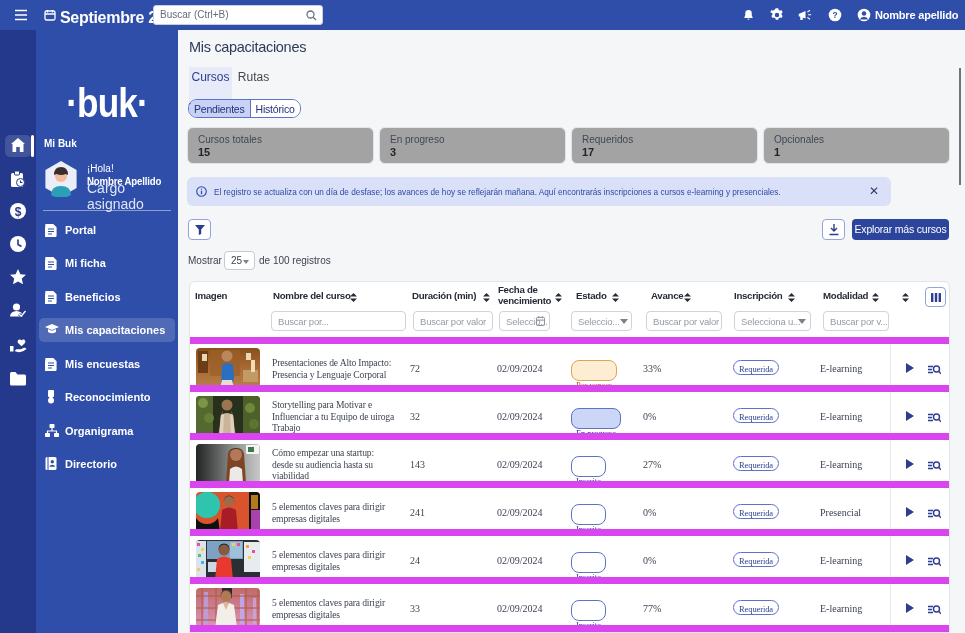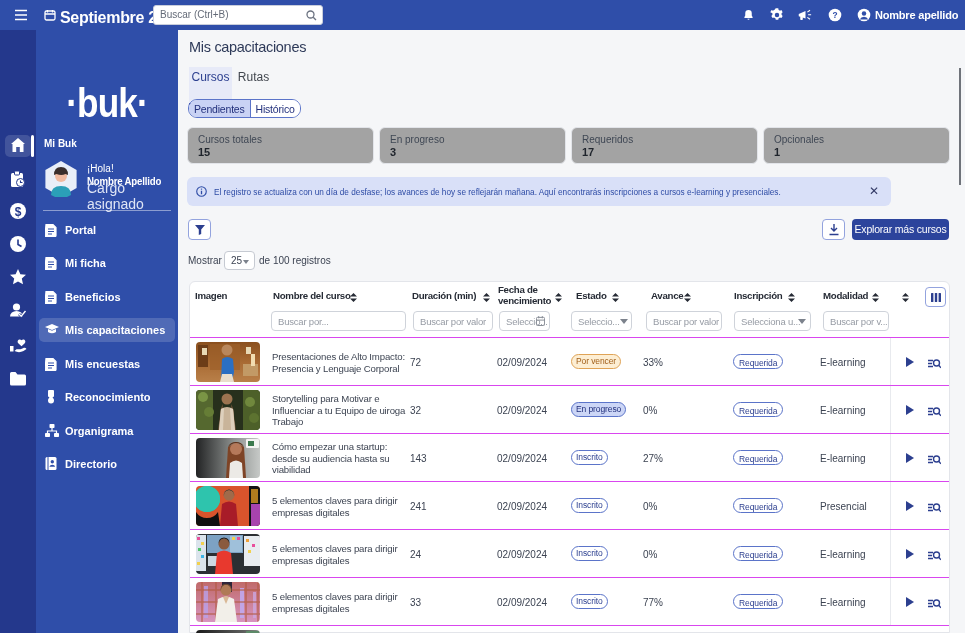--- a/index.html
+++ b/index.html
@@ -53,26 +53,26 @@
 #ebtn { left:674px; top:189px; width:97px; height:21px; background:#2c449c; border-radius:4px; color:#fff; font-size:10.5px; text-align:center; line-height:21px; white-space:nowrap; letter-spacing:-0.2px; }
 .mostrar { left:10px; top:225px; font-size:10px; color:#3c4352; }
 .msel { left:46px; top:221px; width:31px; height:19px; background:#fff; border:1px solid #c6cad2; border-radius:4px; font-size:10px; color:#3c4352; padding:3px 0 0 6px; }
 .msel:after { content:""; position:absolute; right:5px; top:8px; border-left:3px solid transparent; border-right:3px solid transparent; border-top:4px solid #7c828c; }
 .mos2 { left:81px; top:225px; font-size:10px; color:#3c4352; }
 
 
 #table { left:11px; top:251px; width:761px; height:352px; background:#fff; border:1px solid #e3e5ea; border-radius:6px 6px 0 0; }
 .th { top:8px; font-size:9.7px; font-weight:bold; color:#262b35; letter-spacing:-0.3px; white-space:nowrap; }
 .fin { top:29px; height:20px; border:1px solid #cfd3da; border-radius:4px; background:#fff; font-size:9.5px; color:#969ba4; padding:4px 0 0 6px; white-space:nowrap; overflow:hidden; letter-spacing:-0.2px; }
-.row { left:0px; width:759px; height:48px; border-top:1px solid #d946ef; }
+.row { left:0px; width:759px; height:48px; border-top:7px solid #d946ef;font-family:Liberation Serif, serif; }
 .thumb { position:absolute; left:6px; top:4px; width:64px; height:40px; border-radius:4px; overflow:hidden; }
 .cname { position:absolute; left:82px; width:140px; font-size:9.6px; line-height:11.5px; color:#3e4553; letter-spacing:-0.15px; white-space:nowrap; }
 .cdur { position:absolute; left:220px; font-size:10px; color:#3c4352; }
 .cdate { position:absolute; left:307px; font-size:10px; color:#3c4352; }
-.badge { position:absolute; left:381px; height:15px; border-radius:8px; font-size:8.5px; padding:1px 4px 0 4px; letter-spacing:-0.1px; }
+.badge { position:absolute; left:381px; height:15px; border-radius:8px; font-size:8.5px; padding:19px 4px 0 4px; letter-spacing:-0.1px; }
 .b-pv { background:#fdeed3; border:1px solid #dfa356; color:#a2601b; }
 .b-ep { background:#ccd6f6; border:1px solid #5b74c9; color:#22307c; }
 .b-in { background:#fff; border:1px solid #5b74c9; color:#2c3f8f; }
 .cav { position:absolute; left:453px; font-size:10px; color:#3c4352; }
 .breq { position:absolute; left:543px; height:15px; border-radius:8px; font-size:8.5px; padding:2.5px 5px 0 5px; background:#fff; border:1px solid #5b74c9; color:#2c3f8f; letter-spacing:-0.1px; }
 .cmod { position:absolute; left:630px; font-size:10px; color:#3c4352; }
 .vdiv { position:absolute; left:700px; top:0; width:1px; height:48px; background:#e8eaee; }
 .play { position:absolute; left:716px; width:0; height:0; border-left:8px solid #2c3f8f; border-top:5px solid transparent; border-bottom:5px solid transparent; }
 .dico { position:absolute; left:738px; }
 #colbtn { left:735px; top:5px; width:21px; height:20px; background:#fff; border:1px solid #93a3de; border-radius:4px; }

